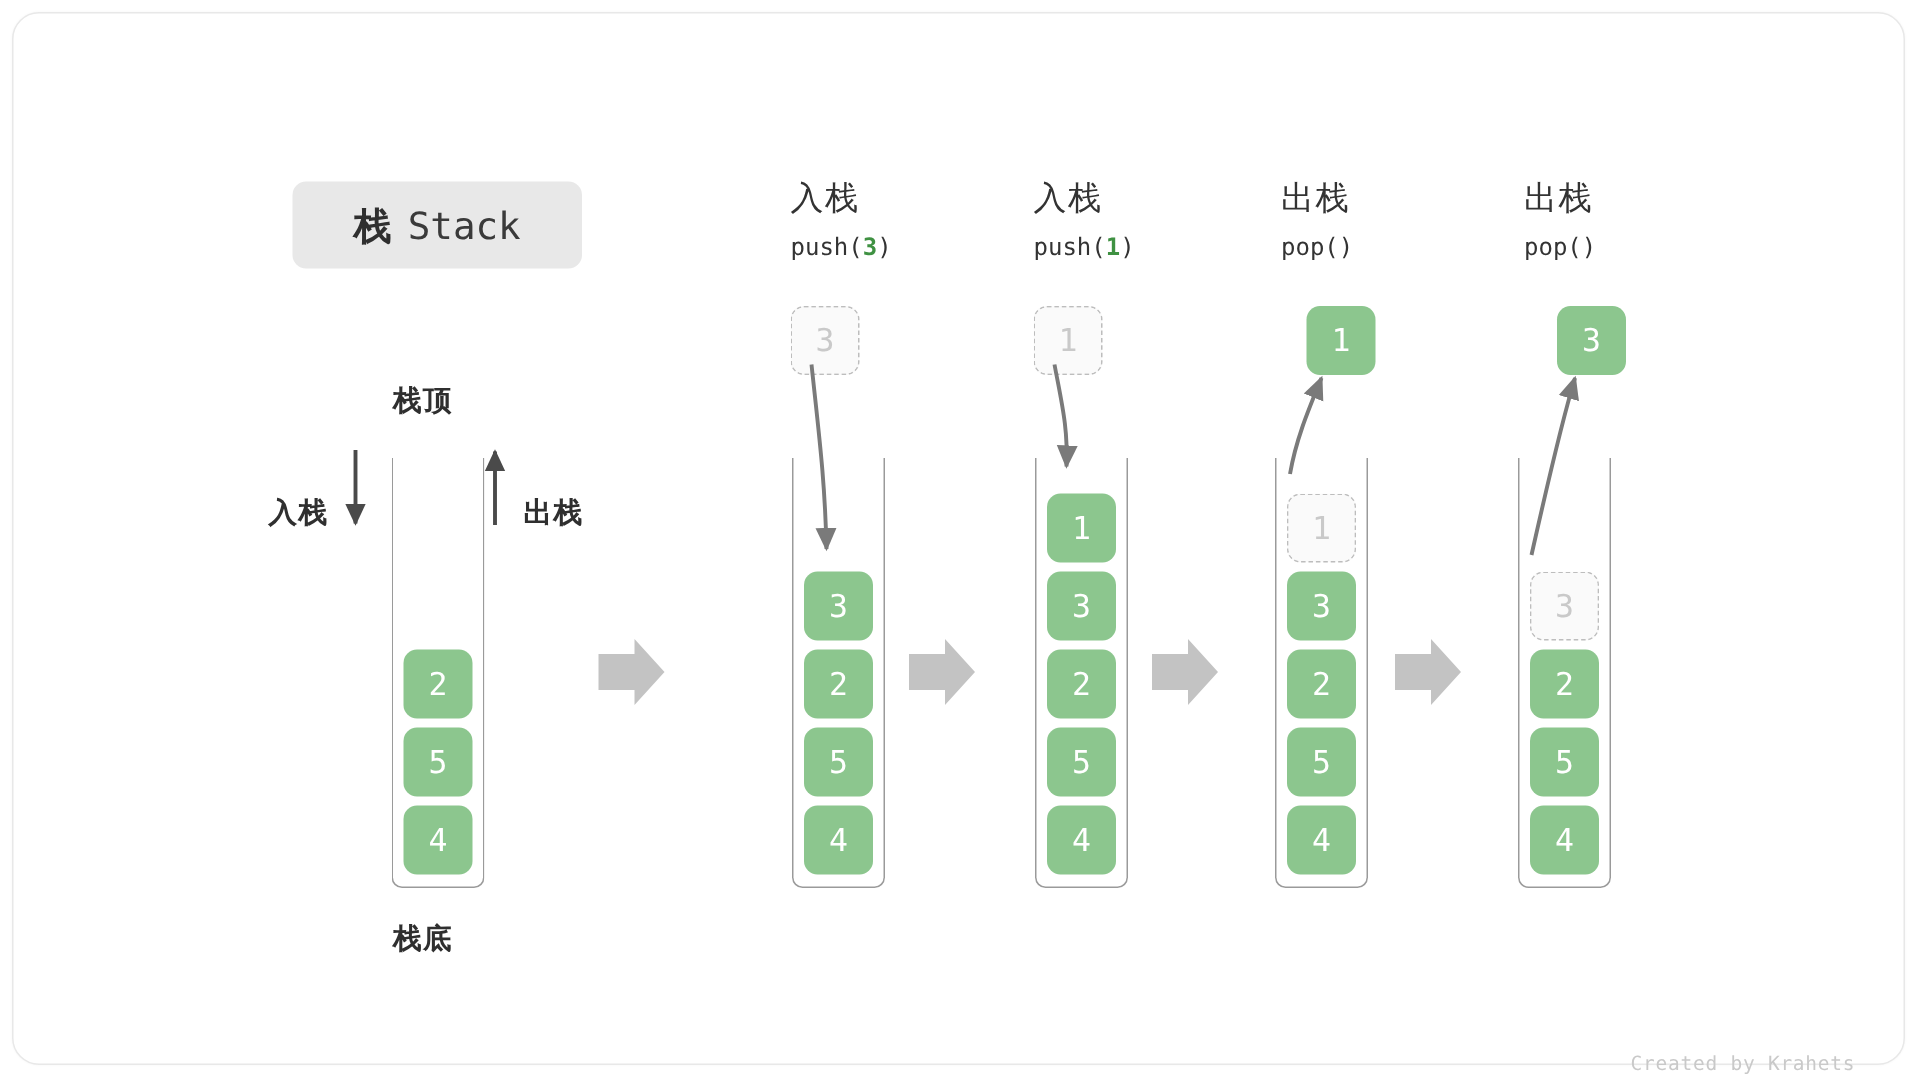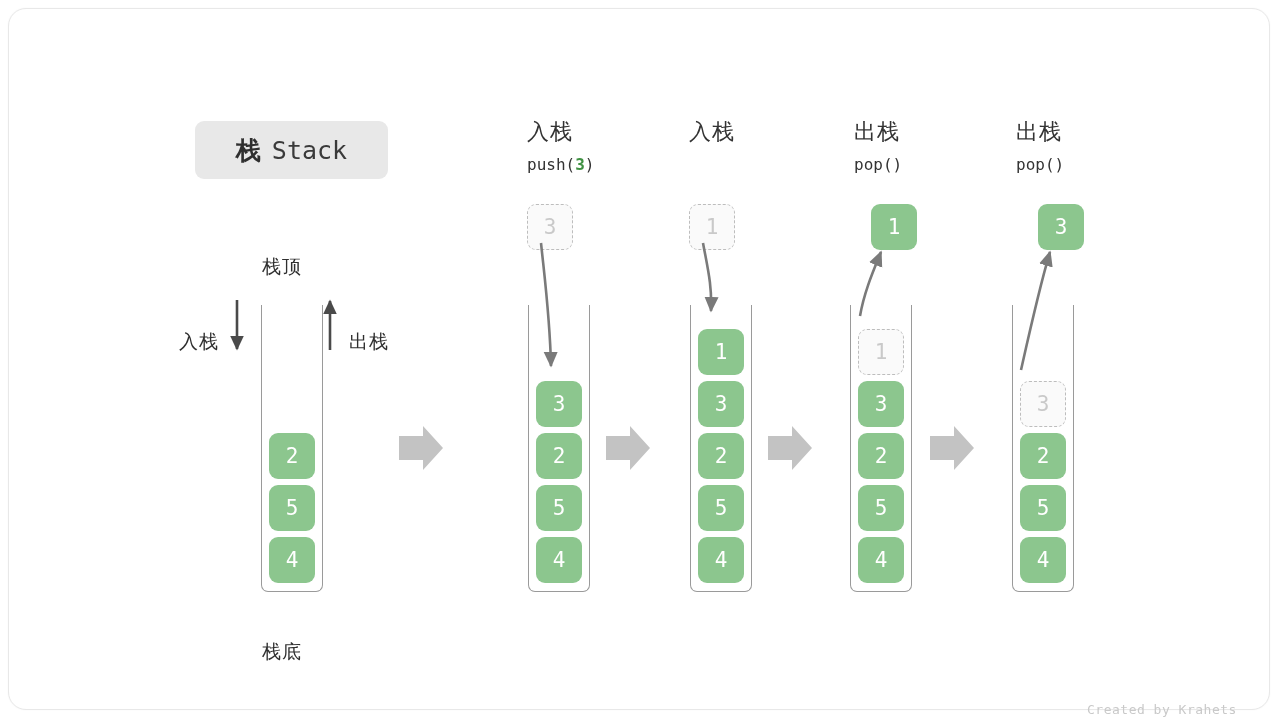--- a/index.html
+++ b/index.html
@@ -52,29 +52,29 @@
     font-family: "DejaVu Sans Mono", monospace;
     font-size: 25px;
     color: #3a3a3a;
     margin-left: 10px;
     letter-spacing: 0px;
   }
 
   
   .cn-label {
     font-family: "Liberation Sans", sans-serif;
-    font-weight: normal;
+    font-weight: bold;
     font-size: 19px;
     color: #2f2f2f;
     white-space: nowrap;
     letter-spacing: 1px;
   }
 
   #label-top   { left: 253px; top: 245px; }
-  #label-bottom{ left: 253px; top: 630px; text-align: right; }
+  #label-bottom{ left: 253px; top: 604px; text-align: right; }
   #label-push-side { left: 170px; top: 320px; }
   #label-pop-side  { left: 340px; top: 320px; }
 
   
   .op-head {
     width: 170px;
     text-align: left;
   }
   .op-cn {
     font-family: "Liberation Sans", sans-serif;
@@ -171,20 +171,21 @@
   <div id="label-push-side" class="abs cn-label">入栈</div>
   <div id="label-pop-side" class="abs cn-label">出栈</div>
 
   <div class="abs op-head" style="left:518px; top:108px;">
     <div class="op-cn">入栈</div>
     <div class="op-code"><span>push(</span><span class="arg">3</span><span>)</span></div>
   </div>
 
   <div class="abs op-head" style="left:680px; top:108px;">
     <div class="op-cn">入栈</div>
+    <div class="op-code"><span>push(</span><span class="arg">1</span><span>)</span></div>
   </div>
 
   <div class="abs op-head" style="left:845px; top:108px;">
     <div class="op-cn">出栈</div>
     <div class="op-code"><span>pop(</span><span class="arg"></span><span>)</span></div>
   </div>
 
   <div class="abs op-head" style="left:1007px; top:108px;">
     <div class="op-cn">出栈</div>
     <div class="op-code"><span>pop(</span><span class="arg"></span><span>)</span></div>

